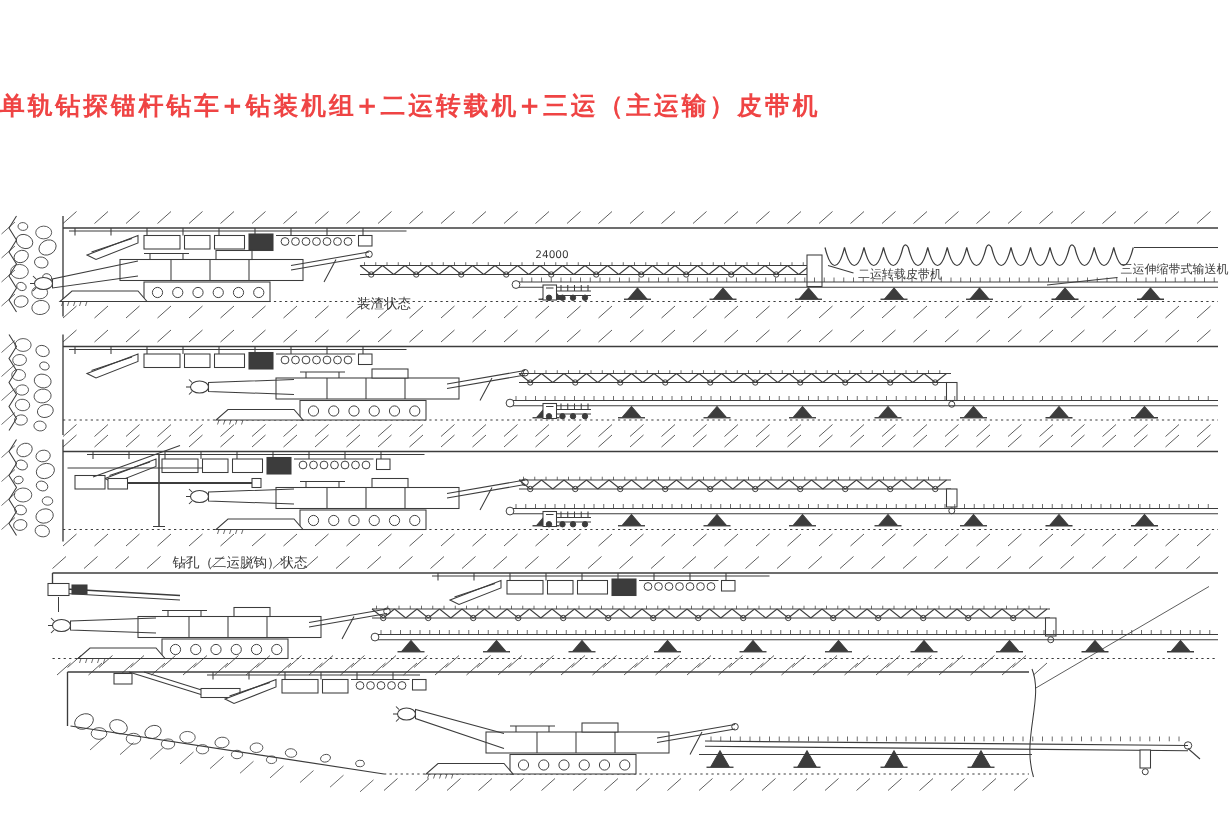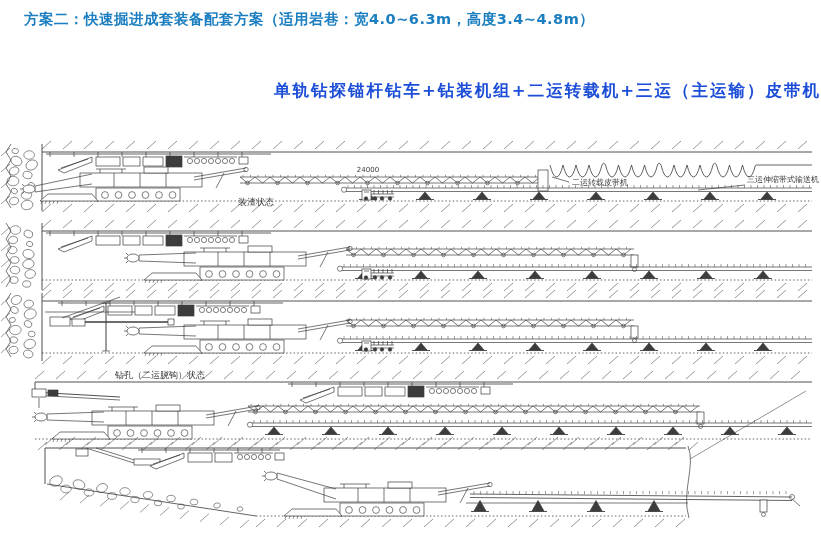--- a/index.html
+++ b/index.html
@@ -1,19 +1,19 @@
 <!DOCTYPE html>
 <html><head>
 <meta charset="utf-8">
 <style>
   html,body{margin:0;padding:0;}
   body{font-family:"DejaVu Sans","Liberation Sans",sans-serif;}
   #stage{position:relative;width:821px;height:548px;background:#ffffff;overflow:hidden;}
   #page-title{position:absolute;left:24px;top:10px;font-size:14.5px;font-weight:bold;letter-spacing:.5px;white-space:nowrap;}
-  #page-subtitle{position:absolute;left:0;top:80px;width:821px;text-align:right;font-size:16.5px;font-weight:bold;letter-spacing:2px;color:#1d4ed8;white-space:nowrap;}
+  #page-subtitle{position:absolute;left:0;top:60px;width:821px;text-align:left;font-size:16.5px;font-weight:bold;letter-spacing:2px;color:#ef4444;white-space:nowrap;}
   #diagram{position:absolute;left:0;top:0;}
 </style>
 </head>
 <body>
 
 <div id="stage" style="background: rgb(255, 255, 255);">
   <svg id="diagram" width="821" height="548" viewBox="0 0 821 548">
       <g>
         <line x1="42" y1="152" x2="812" y2="152" stroke="#3c3c3c" stroke-width="0.9"></line>
         <line x1="42" y1="201" x2="812" y2="201" stroke="#3c3c3c" stroke-width="0.8" stroke-dasharray="1.5,2.2"></line>
@@ -1652,15 +1652,14 @@
         <polygon points="590,511 596,500.5 602,511" fill="#3c3c3c" stroke="#3c3c3c" stroke-width="0.7"></polygon>
         <line x1="587" y1="511.5" x2="605" y2="511.5" stroke="#3c3c3c" stroke-width="0.9"></line>
         <polygon points="648,511 654,500.5 660,511" fill="#3c3c3c" stroke="#3c3c3c" stroke-width="0.7"></polygon>
         <line x1="645" y1="511.5" x2="663" y2="511.5" stroke="#3c3c3c" stroke-width="0.9"></line>
         <rect x="760" y="500" width="7" height="12" fill="#fff" stroke="#3c3c3c" stroke-width="0.7"></rect>
         <circle cx="763.5" cy="514.5" r="2" fill="none" stroke="#3c3c3c" stroke-width="0.65"></circle>
         <circle cx="792" cy="497" r="2.5" fill="none" stroke="#3c3c3c" stroke-width="0.65"></circle>
         <line x1="792" y1="499" x2="800" y2="506" stroke="#3c3c3c" stroke-width="0.7"></line>
       </g>
     </svg>
-  <div id="page-title" style="color: rgb(27, 126, 192);">方案二：快速掘进成套装备配套方案（适用岩巷：宽4.0~6.3m，高度3.4~4.8m）</div>
   <div id="page-subtitle">单轨钻探锚杆钻车+钻装机组+二运转载机+三运（主运输）皮带机</div>
 </div>
 
 </body></html>

